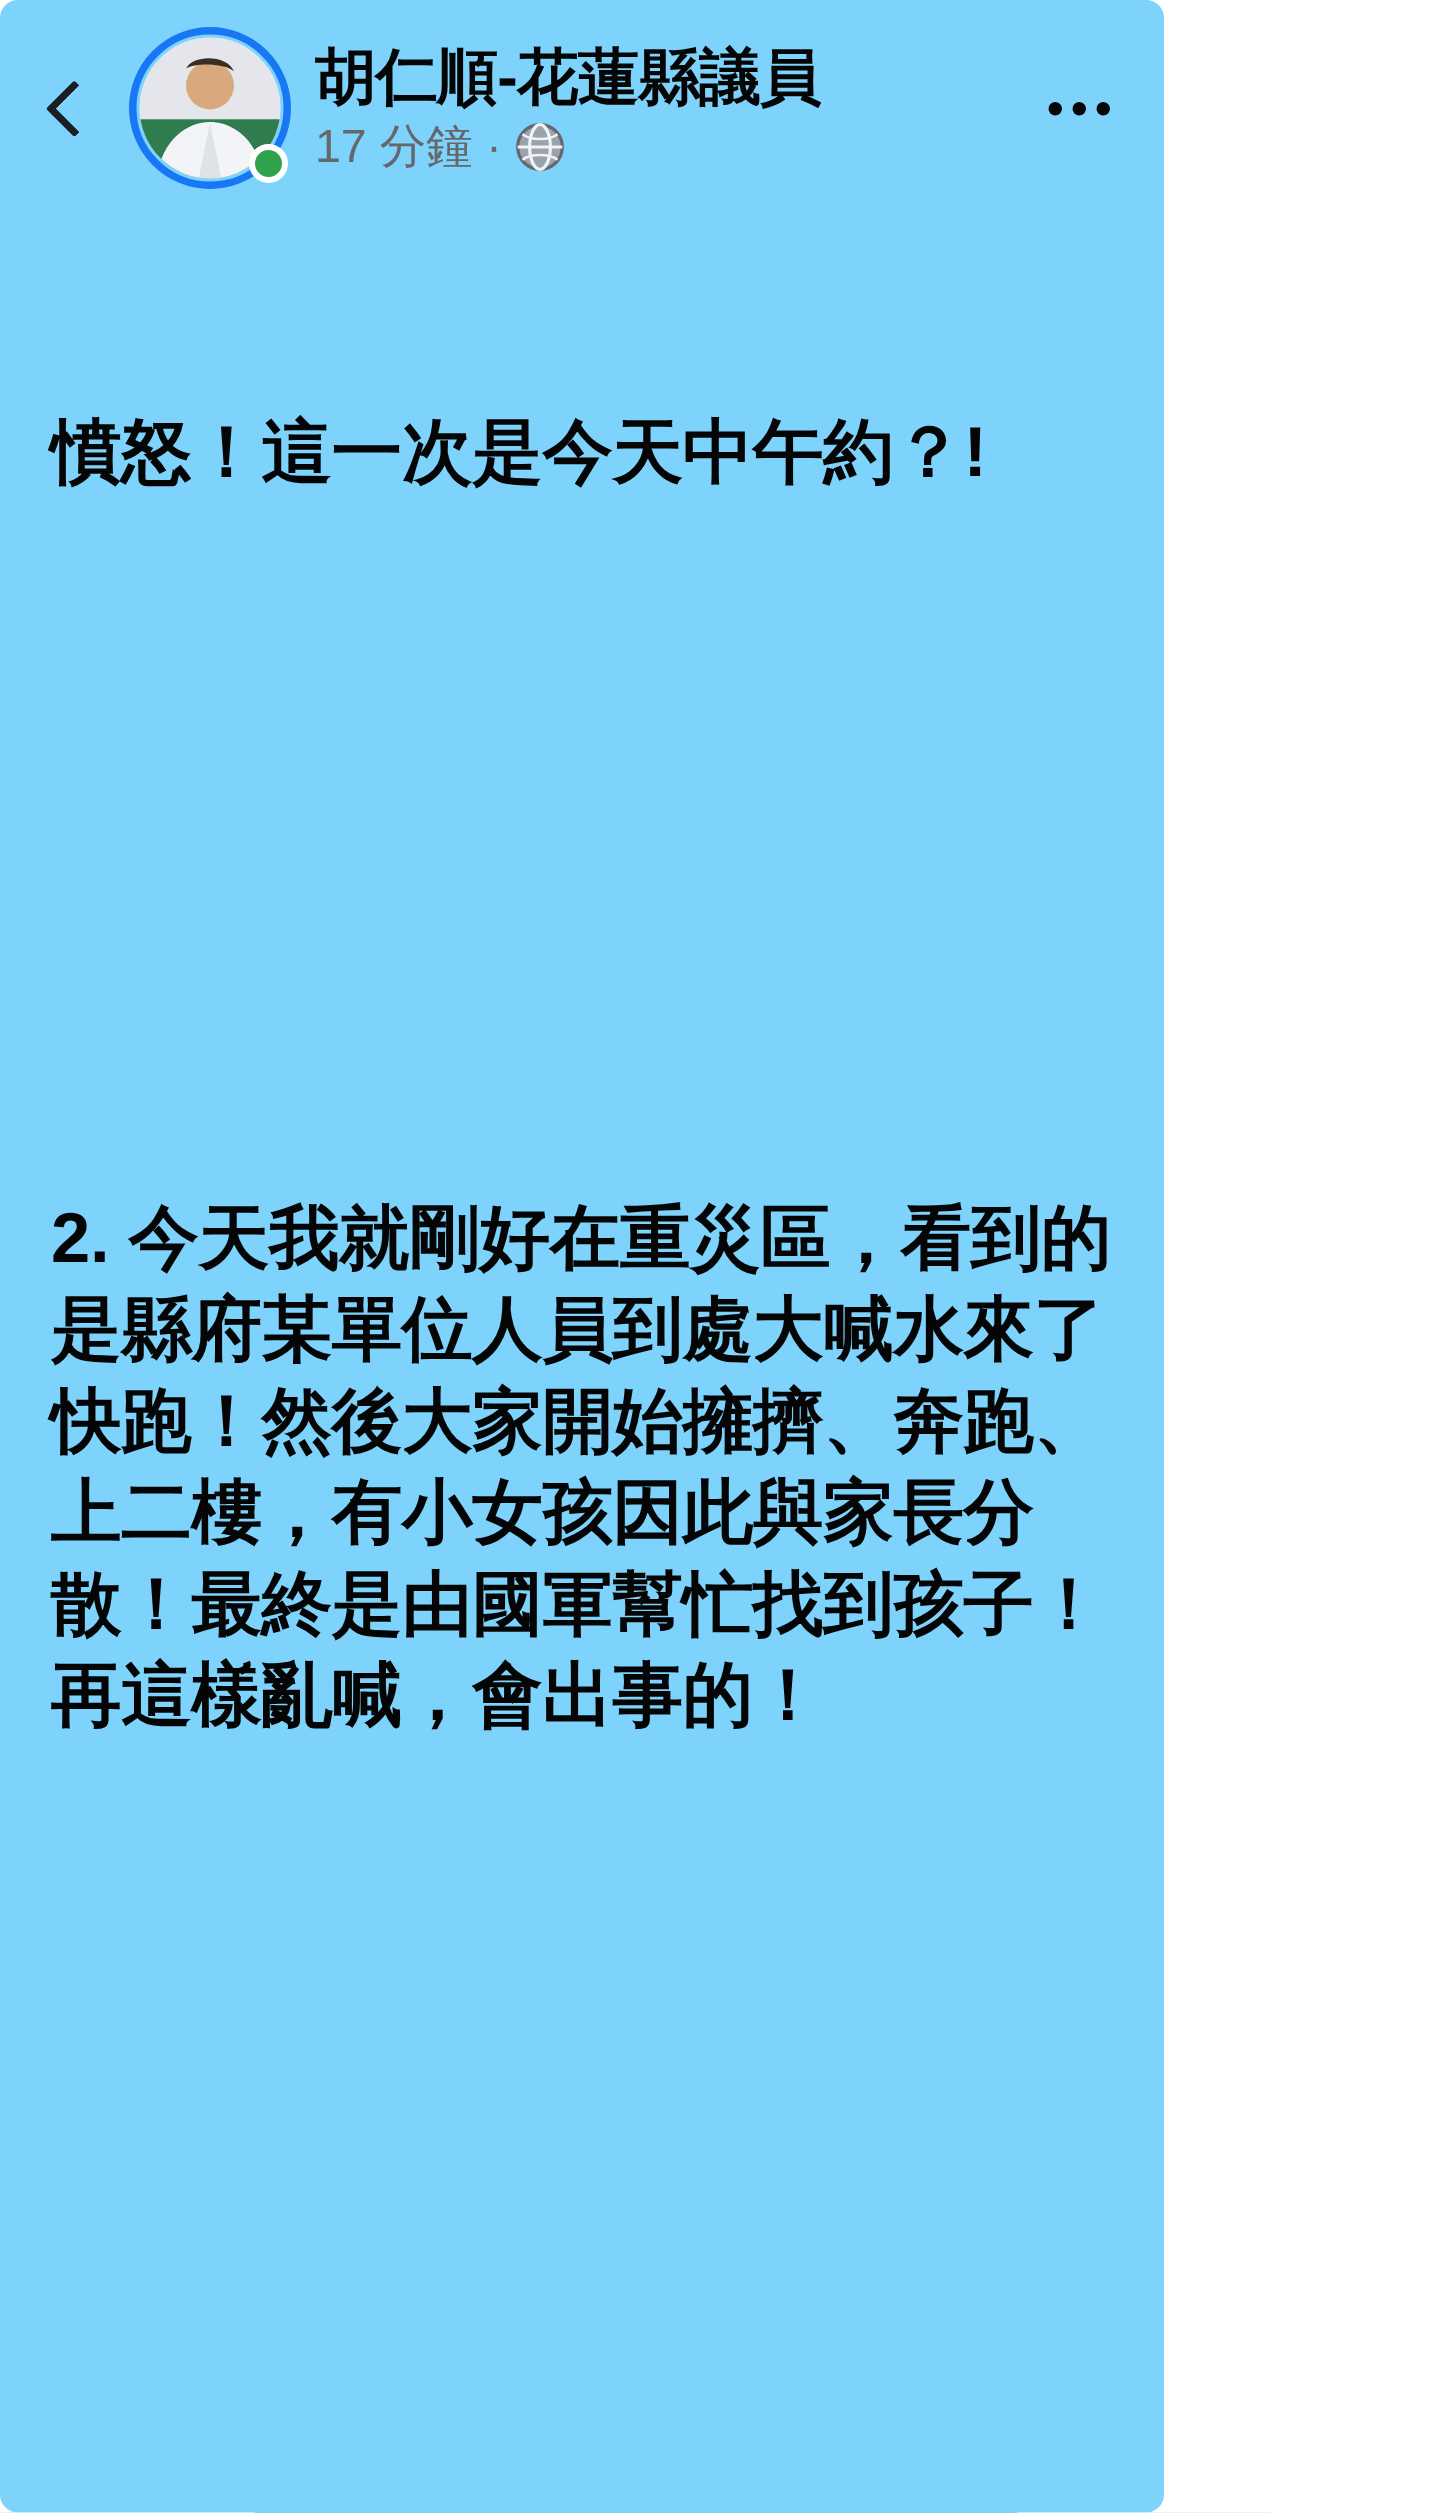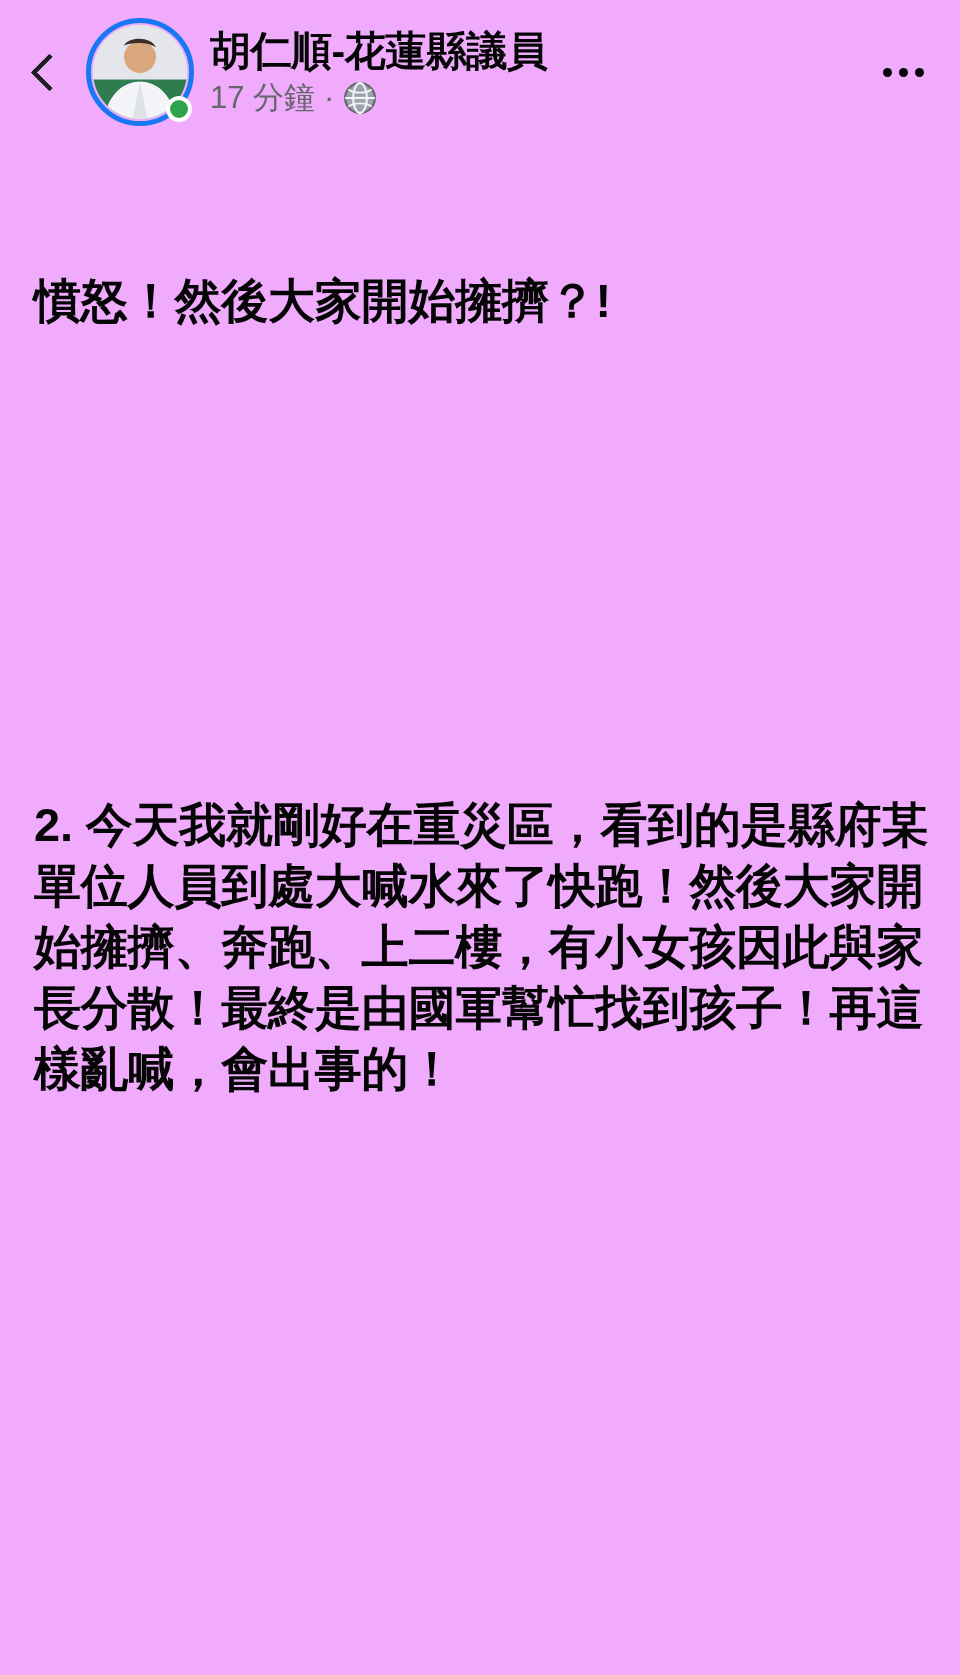--- a/index.html
+++ b/index.html
@@ -9,24 +9,25 @@
   }
   body {
     width: 960px;
     height: 1675px;
     font-family: "Liberation Sans", "DejaVu Sans", sans-serif;
     color: #050505;
     overflow: hidden;
   }
   .screen {
     position: relative;
-    width: 960px;
+    width: 776px;
     height: 1675px;
-    background: #f0abfc;
-    box-sizing: border-box;
+    background: #7dd3fc;
+    box-sizing: border-box;
+    border-radius: 12px;
   }
 
   
   .post-header {
     display: flex;
     align-items: center;
     padding: 14px 18px 10px 14px;
     box-sizing: border-box;
     height: 140px;
   }
@@ -205,21 +206,21 @@
     <div class="more-button">
       <i></i>
       <i></i>
       <i></i>
     </div>
 
   </div>
 
   <div class="post-body">
     <div class="post-text">
-      <div class="para">憤怒！然後大家開始擁擠？!</div>
+      <div class="para">憤怒！這一次是今天中午約？!</div>
       <div class="spacer"></div>
       <div class="spacer"></div>
       <div class="para">2. 今天我就剛好在重災區，看到的是縣府某單位人員到處大喊水來了快跑！然後大家開始擁擠、奔跑、上二樓，有小女孩因此與家長分散！最終是由國軍幫忙找到孩子！再這樣亂喊，會出事的！</div>
       <div class="spacer"></div>
       
     </div>
   </div>
 
 </div>
 

